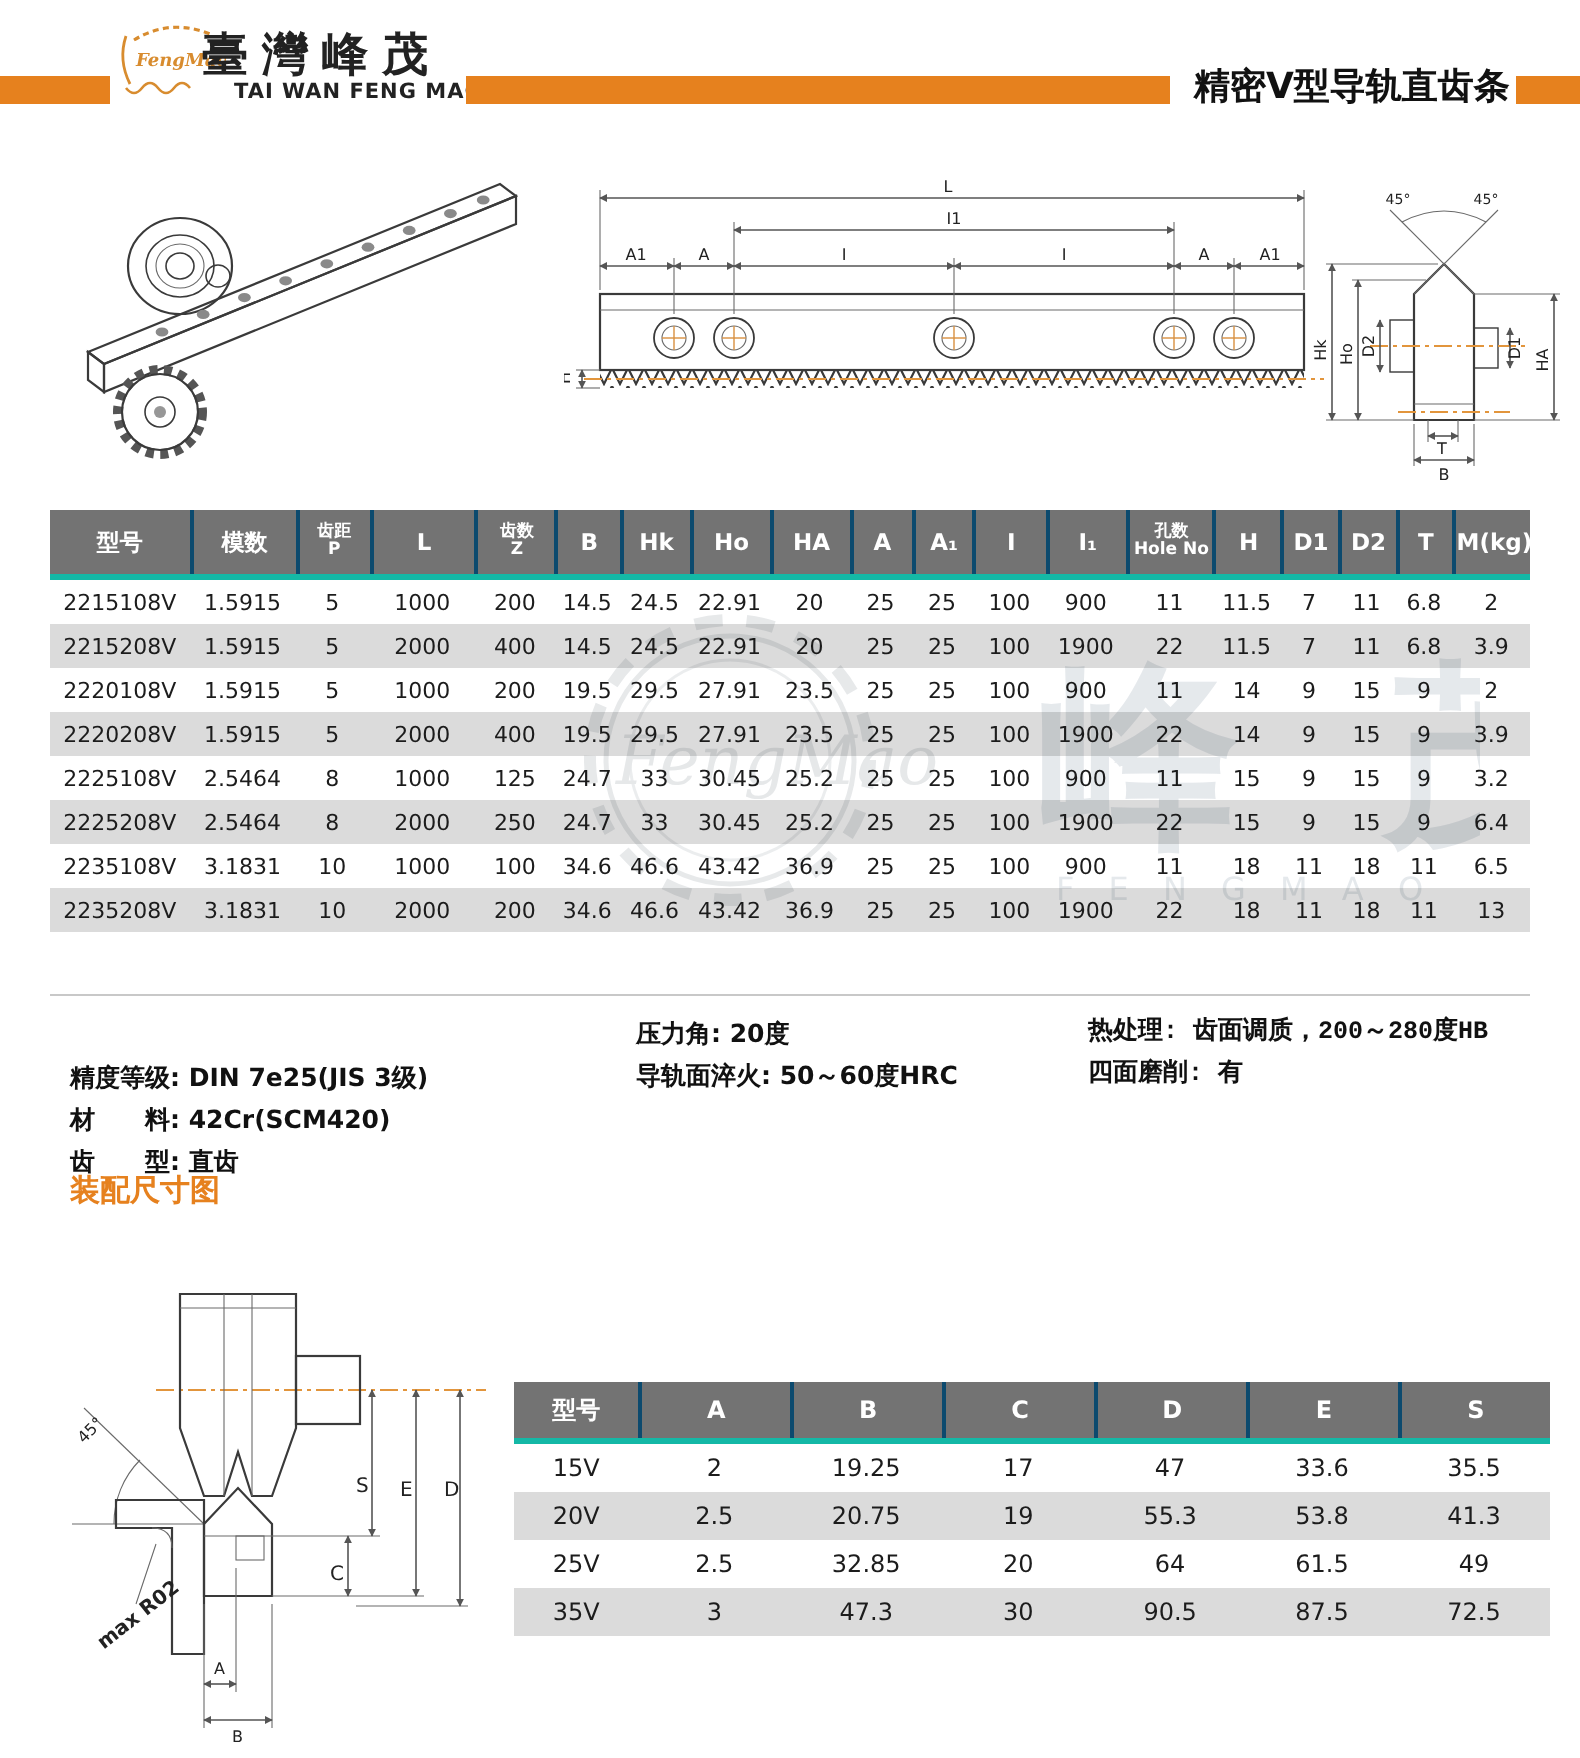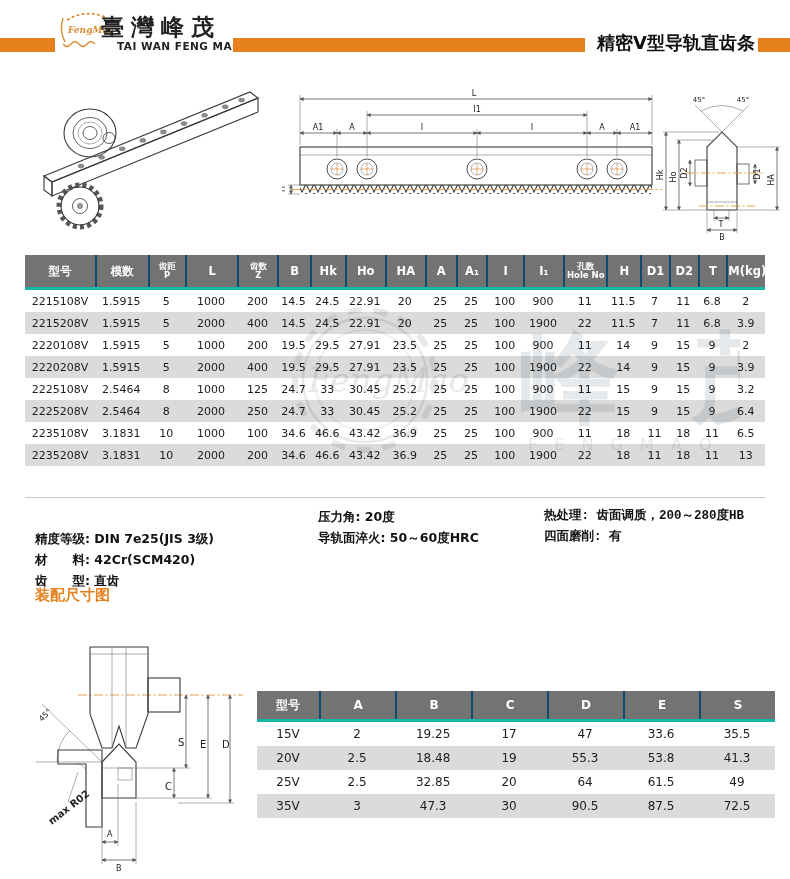--- a/index.html
+++ b/index.html
@@ -552,21 +552,21 @@
             <td>2</td>
             <td>19.25</td>
             <td>17</td>
             <td>47</td>
             <td>33.6</td>
             <td>35.5</td>
           </tr>
           <tr>
             <td>20V</td>
             <td>2.5</td>
-            <td>18.48</td>
+            <td>20.75</td>
             <td>19</td>
             <td>55.3</td>
             <td>53.8</td>
             <td>41.3</td>
           </tr>
           <tr>
             <td>25V</td>
             <td>2.5</td>
             <td>32.85</td>
             <td>20</td>

